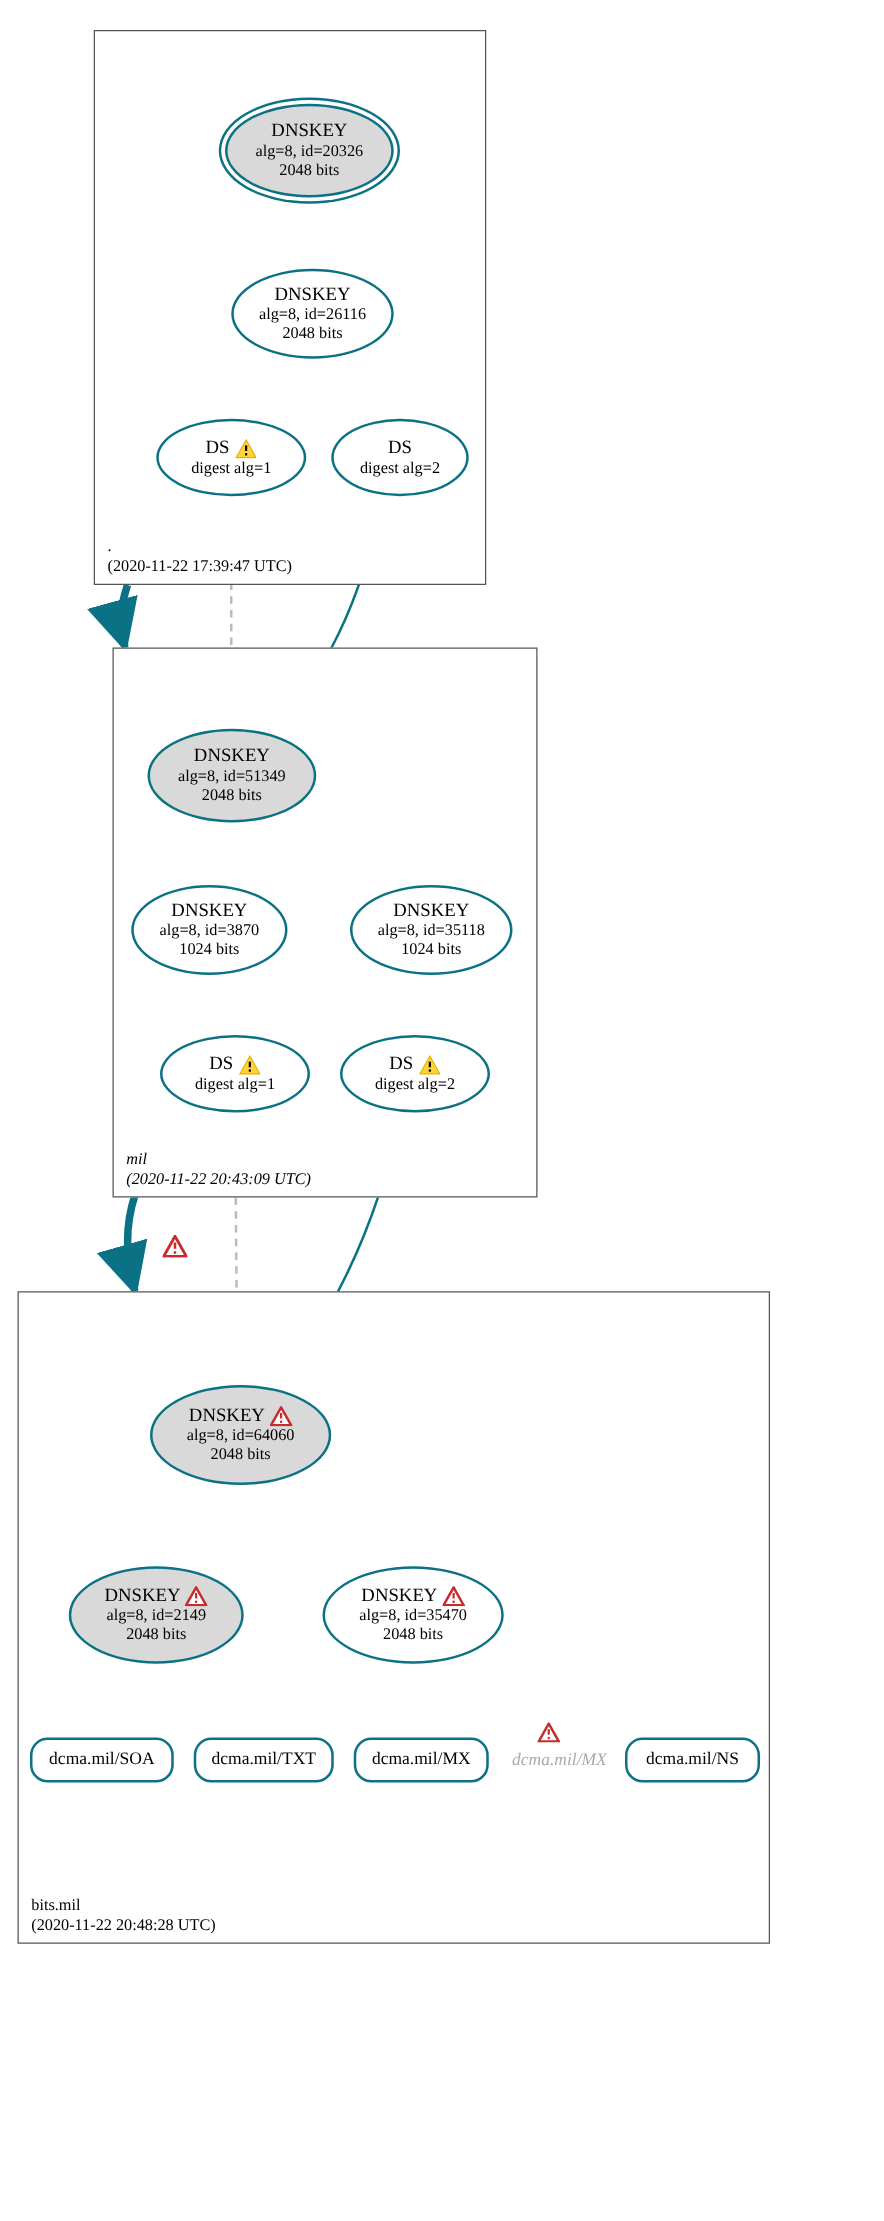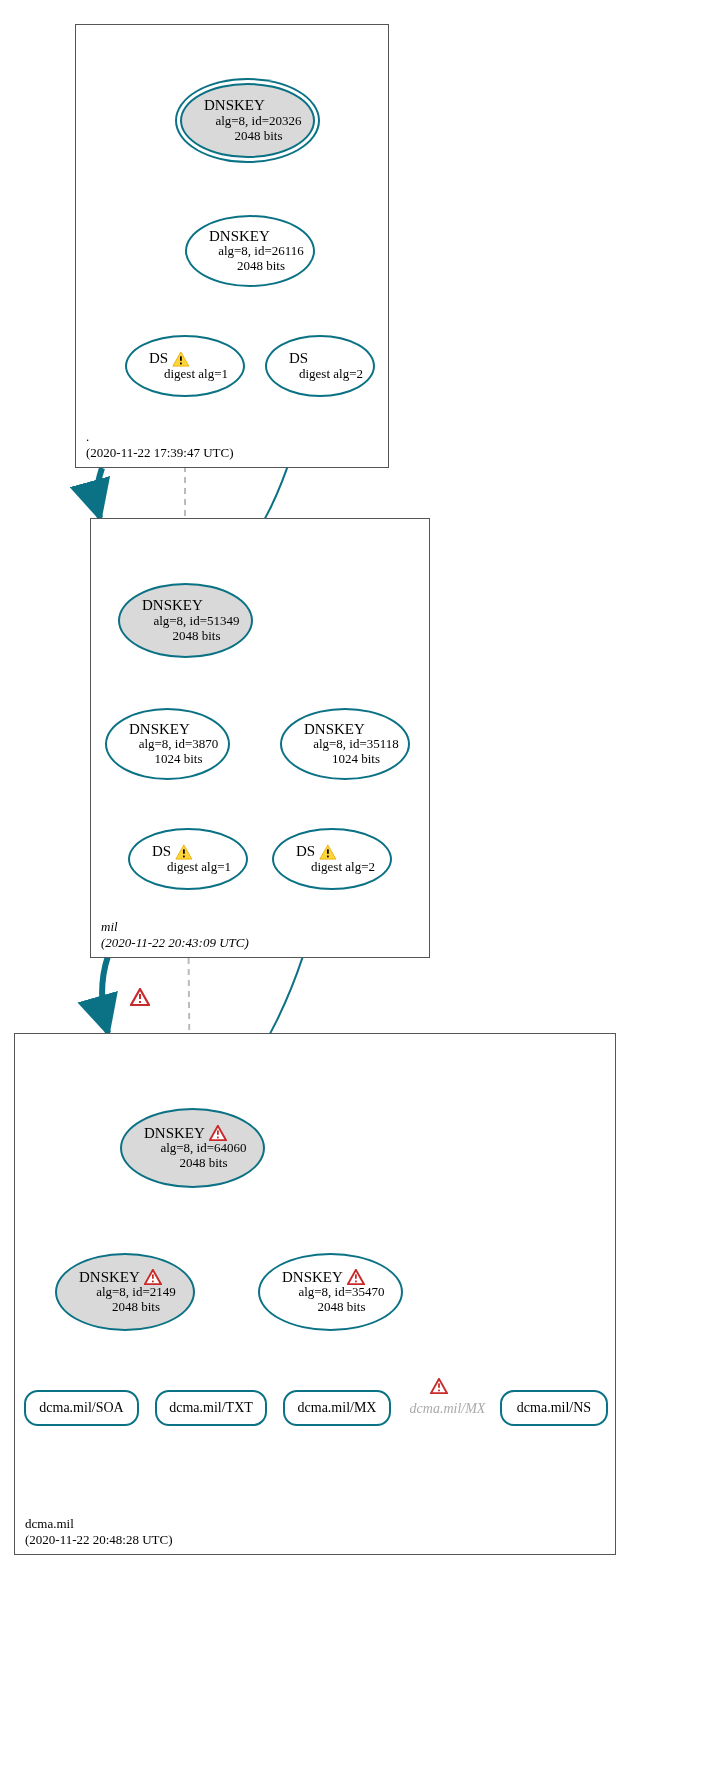--- a/index.html
+++ b/index.html
@@ -34,23 +34,23 @@
     display: block;
   }
   .node {
     position: absolute;
     border: 2px solid #0b7285;
     border-radius: 50%;
     background: #fff;
     text-align: center;
     display: flex;
     flex-direction: column;
+    align-items: center;
     justify-content: center;
     box-sizing: border-box;
-    padding-left: 22px;
   }
   .node.shaded {
     background: #d9d9d9;
   }
   .node.double {
     box-shadow: 0 0 0 3px #fff, 0 0 0 5px #0b7285;
   }
   .node .title {
     font-size: 15px;
     display: flex;
@@ -267,21 +267,21 @@
   <div class="ghost-warn" style="left:130px; top:988px;">
     <svg width="20" height="18" viewBox="0 0 20 18">
         <path d="M10 1 L19 17 L1 17 Z" fill="#fff" stroke="#c92a2a" stroke-width="2.2"></path>
         <rect x="9" y="6" width="2" height="5" fill="#c92a2a"></rect>
         <rect x="9" y="13" width="2" height="2" fill="#c92a2a"></rect>
       </svg>
   </div>
 
   <div class="zone" style="left:14px; top:1033px; width:600px; height:520px;">
     <div class="zone-label">
-      <span class="name">dcma.mil</span>
+      <span class="name">bits.mil</span>
       <span class="ts">(2020-11-22 20:48:28 UTC)</span>
     </div>
   </div>
 
   <div class="node shaded" style="left:120px; top:1108px; width:145px; height:80px;">
     <div class="title">
       <span>DNSKEY</span>
       <span class="warn-red">
         <svg viewBox="0 0 20 18">
             <path d="M10 1 L19 17 L1 17 Z" fill="#fff" stroke="#c92a2a" stroke-width="2.2"></path>

